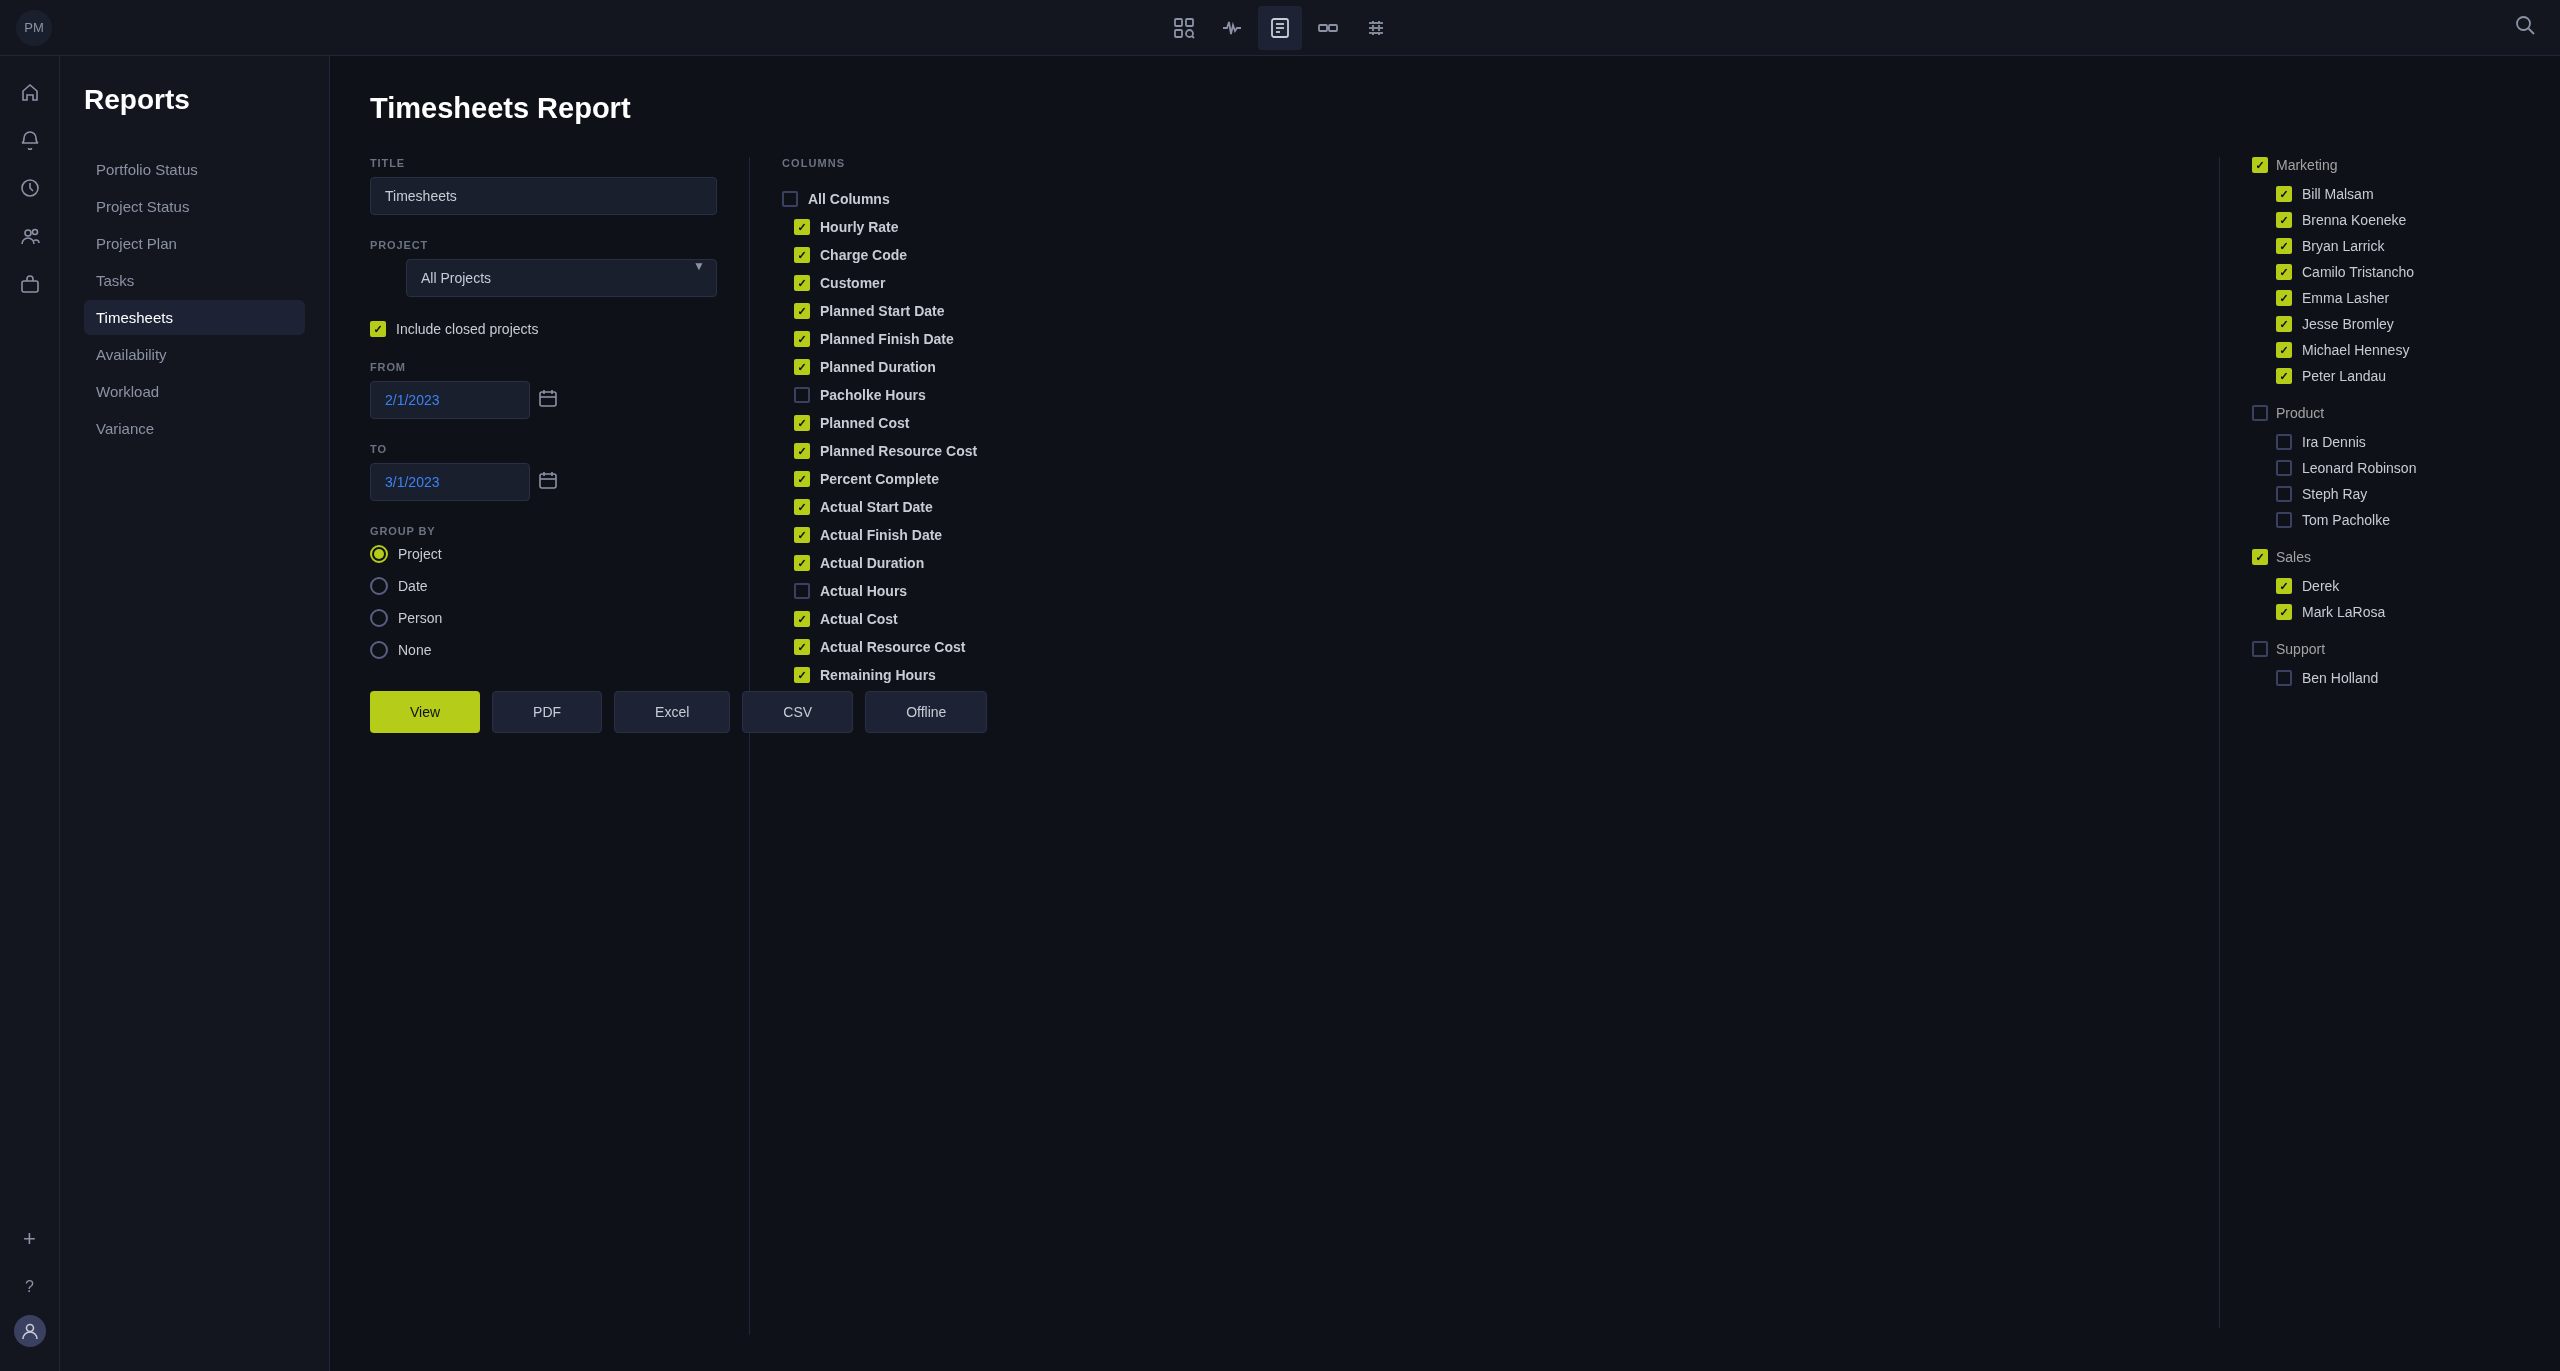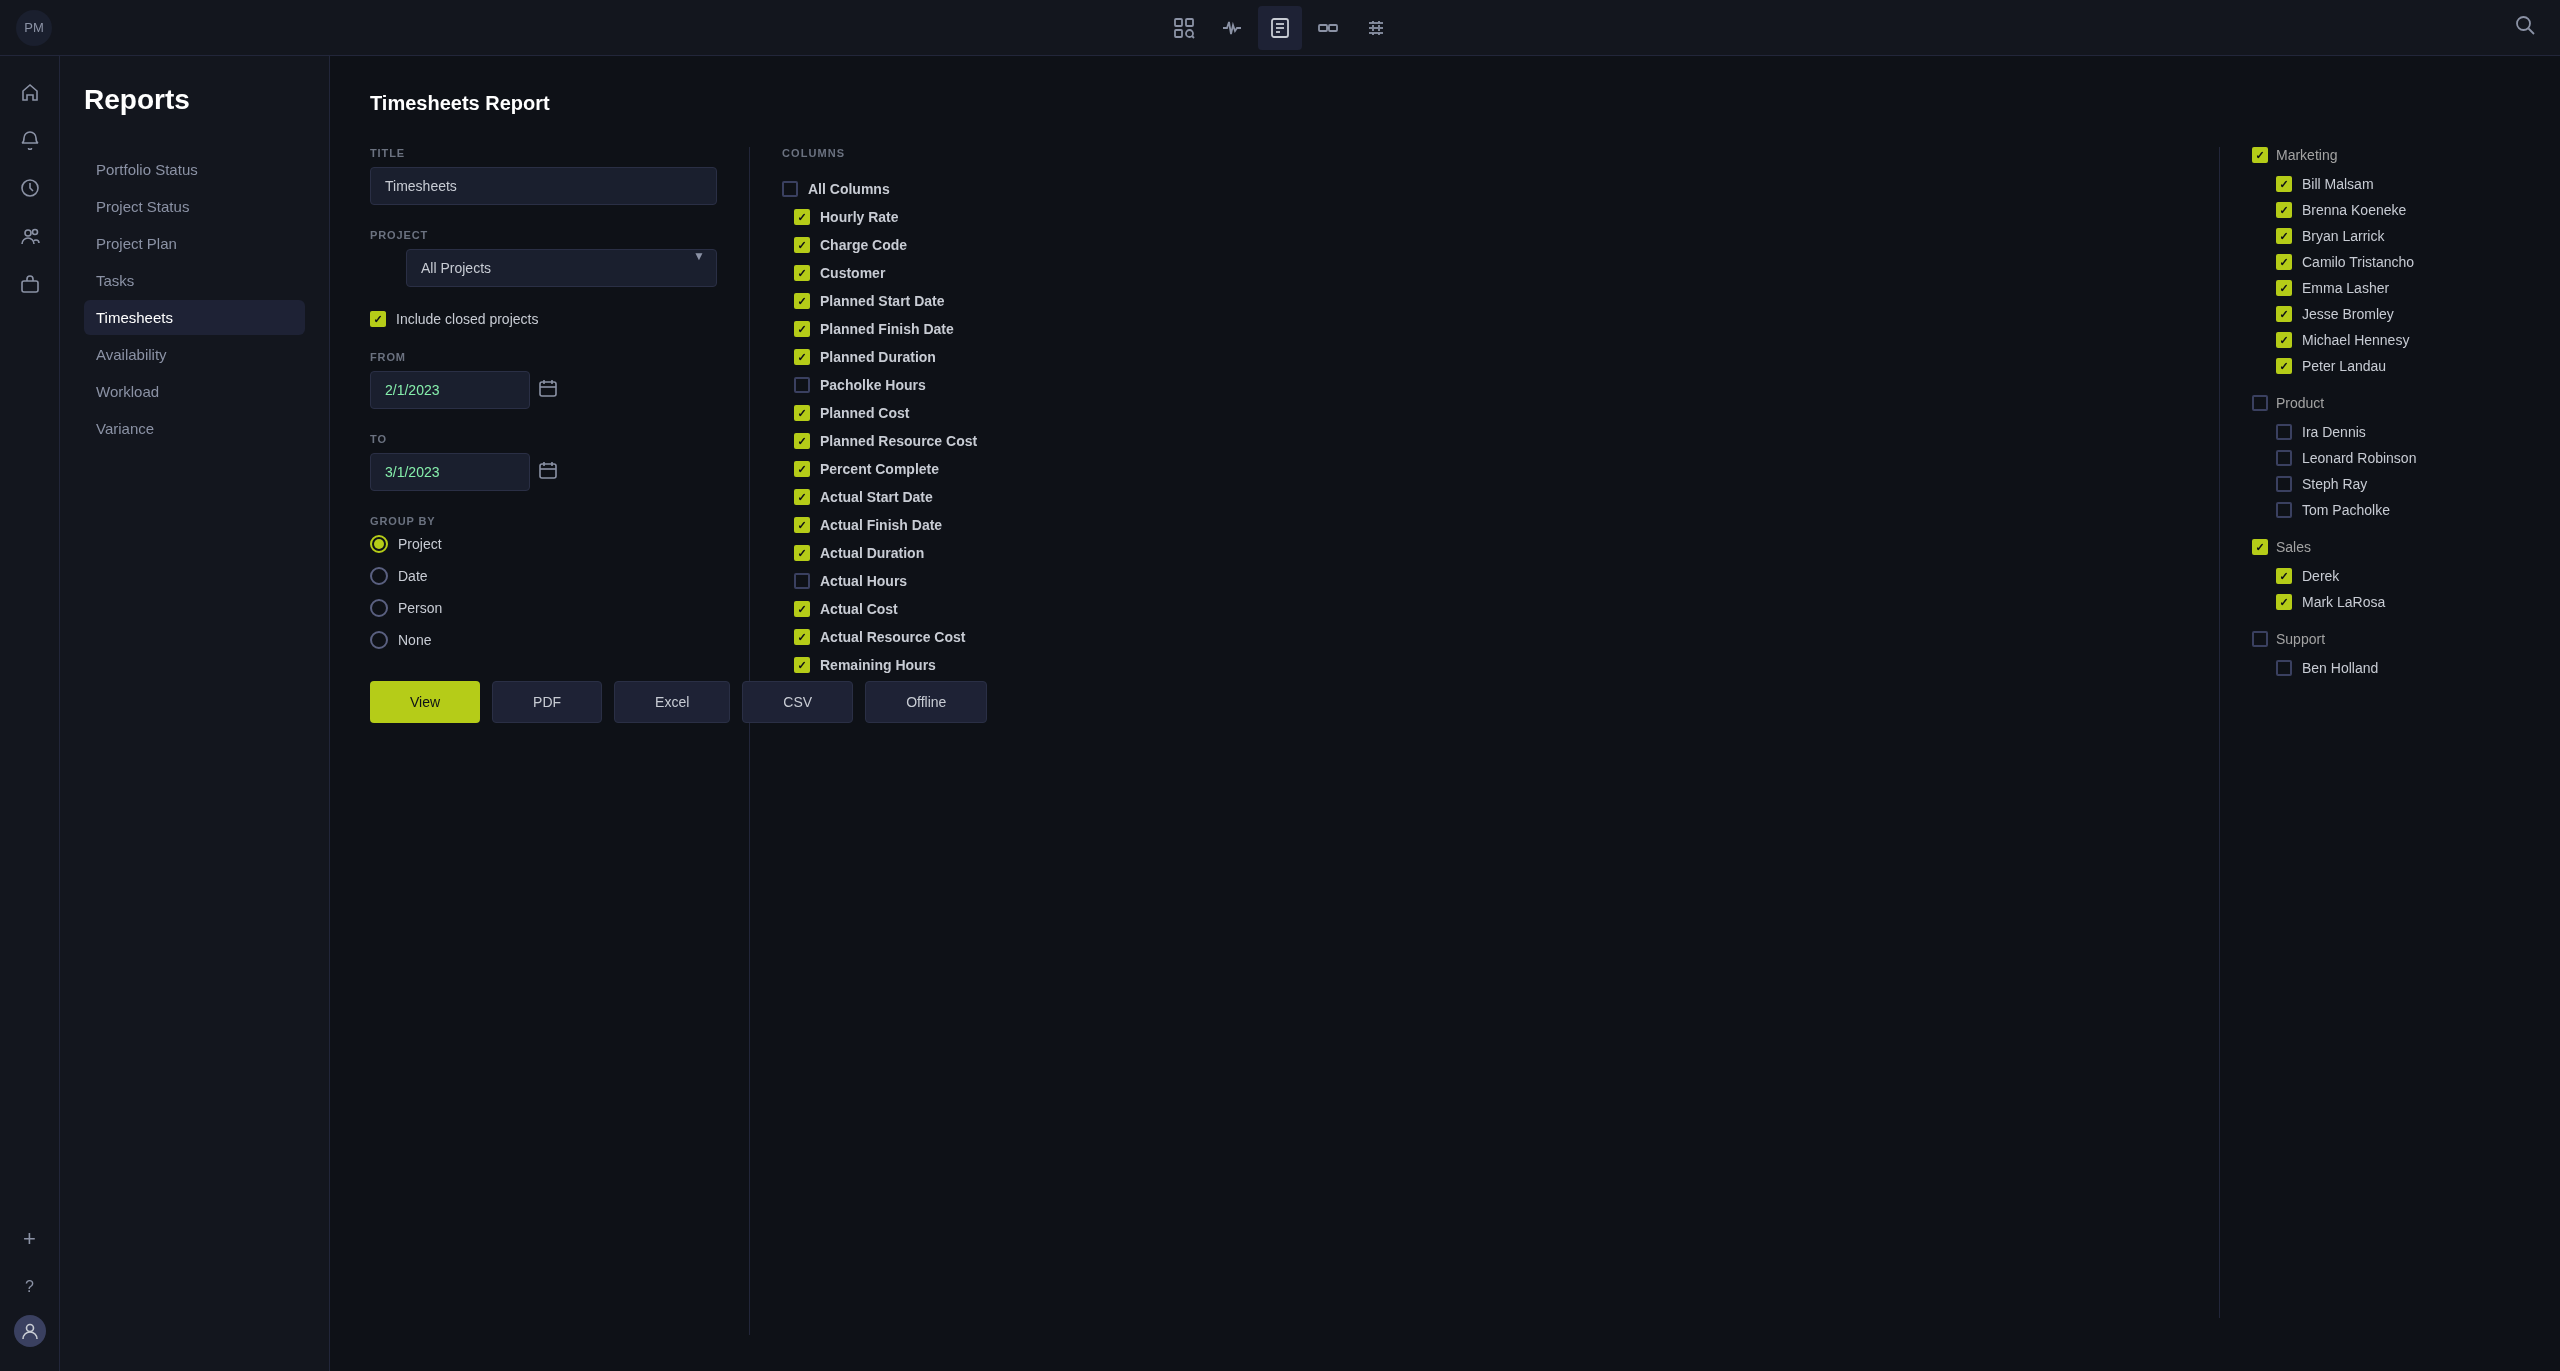--- a/index.html
+++ b/index.html
@@ -140,21 +140,21 @@
     .main-content {
       flex: 1;
       background: #0e1117;
       overflow-y: auto;
       padding: 36px 40px;
       display: flex;
       flex-direction: column;
     }
 
     .page-title {
-      font-size: 20px;
+      font-size: 29px;
       font-weight: 700;
       color: #fff;
       margin-bottom: 32px;
     }
 
     
     .form-columns {
       display: flex;
       gap: 0;
       flex: 1;
@@ -228,21 +228,21 @@
 
     .date-wrapper {
       display: flex;
       align-items: center;
       gap: 8px;
     }
     .date-input {
       background: #1a1f2e;
       border: 1px solid #2a2f45;
       border-radius: 4px;
-      color: #86efac;
+      color: #3b82f6;
       padding: 10px 14px;
       font-size: 14px;
       width: 160px;
       outline: none;
     }
     .cal-icon {
       color: #8b92a5;
       font-size: 18px;
       cursor: pointer;
     }

